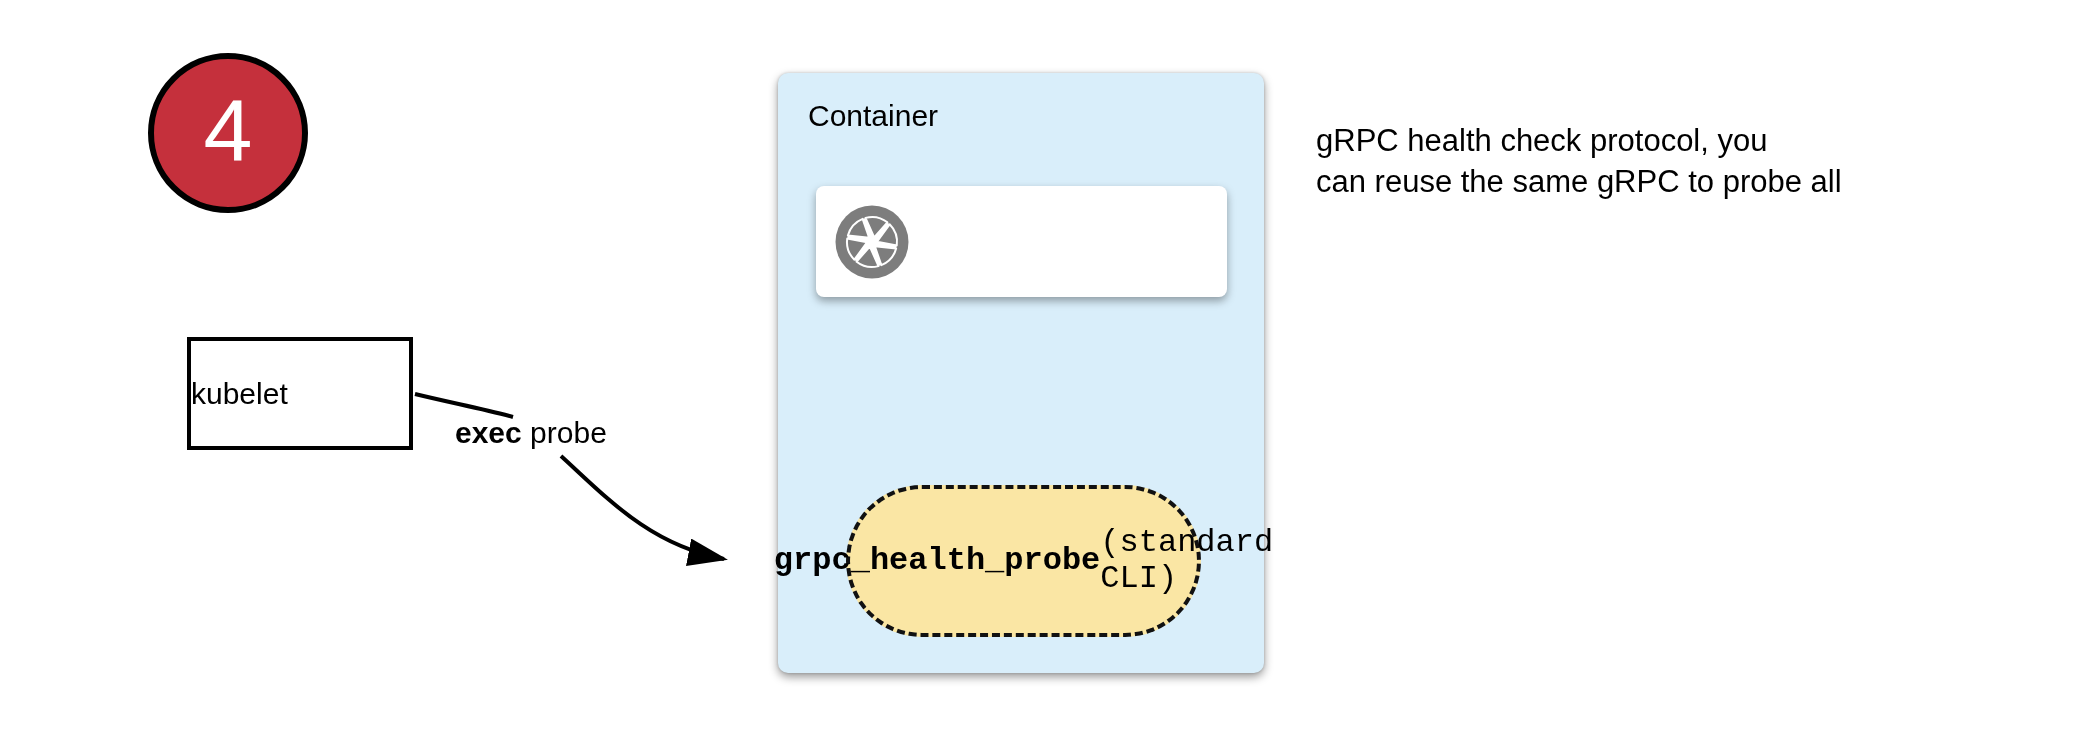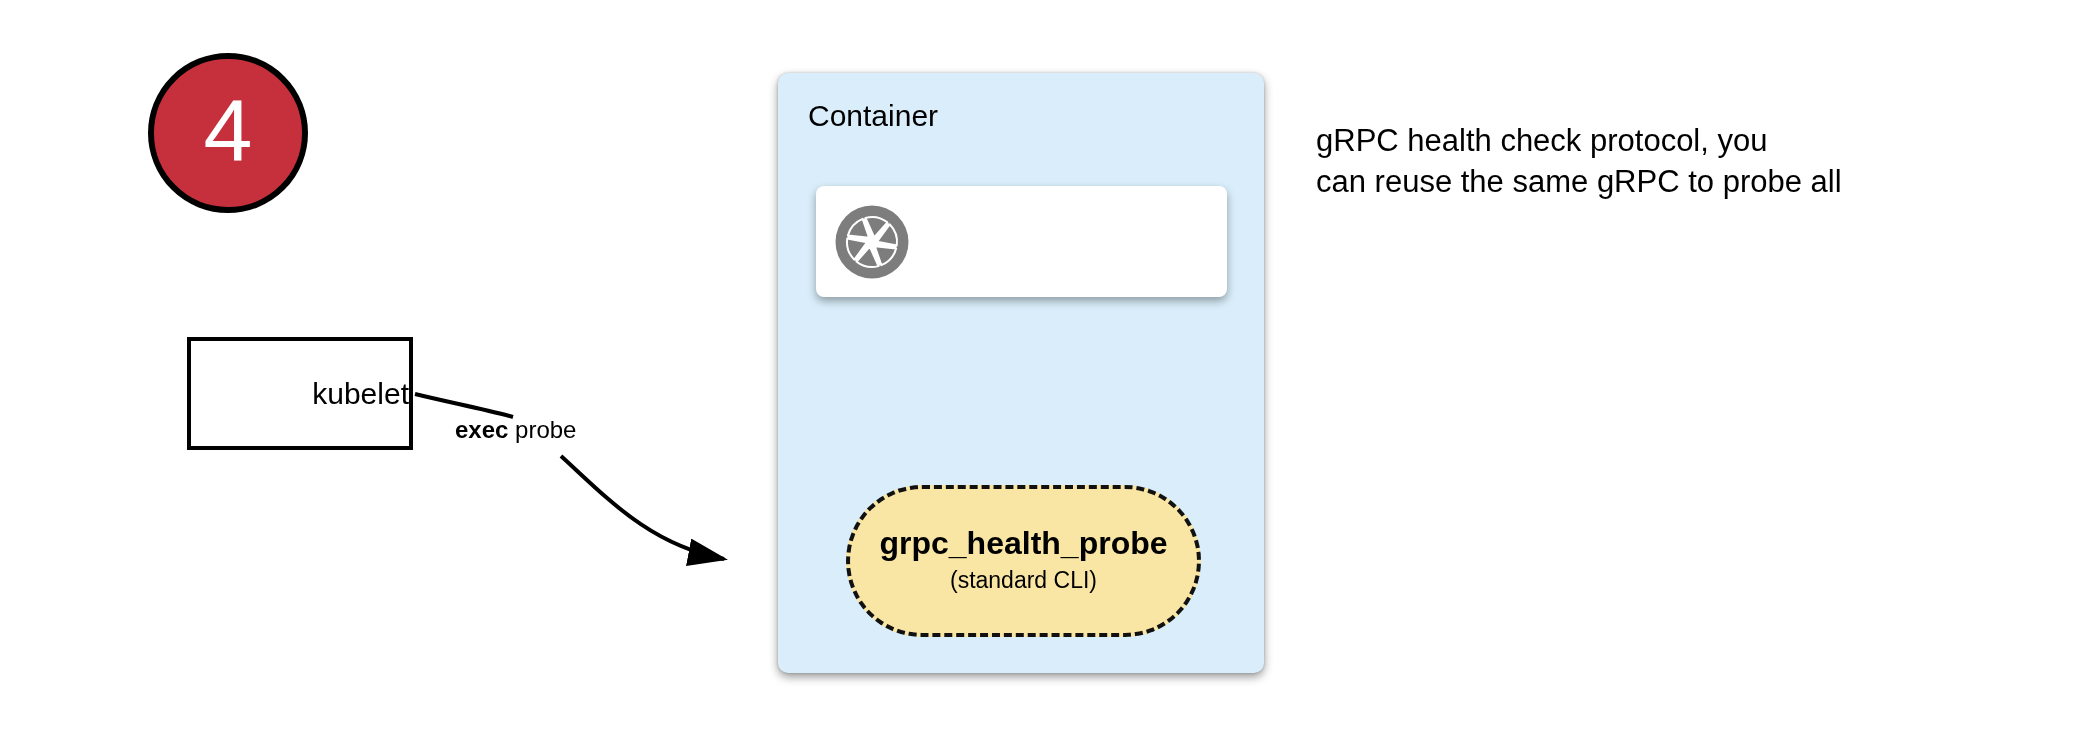--- a/index.html
+++ b/index.html
@@ -18,27 +18,27 @@
     left:148px;top:53px;width:160px;height:160px;
     background:#c5303c;border:6px solid #000;border-radius:50%;
     display:flex;align-items:center;justify-content:center;
   }
   .step-badge span{color:#fff;font-size:88px;line-height:1;margin-top:-4px;}
 
   
   .kubelet-box{
     left:187px;top:337px;width:226px;height:113px;
     background:#fff;border:4px solid #000;
-    display:flex;align-items:center;justify-content:flex-end;
+    display:flex;align-items:center;justify-content:flex-start;
     font-size:30px;
   }
 
   
   .exec-label{
-    left:455px;top:416px;font-size:24px;white-space:nowrap;text-align:center;
+    left:455px;top:416px;font-size:30px;white-space:nowrap;text-align:center;
   }
   .exec-label b{font-weight:bold;}
 
   
   .container-box{
     left:730px;top:73px;width:486px;height:600px;
     background:#d9eefa;border-radius:10px;
     box-shadow:0 4px 10px rgba(0,0,0,0.40), 0 0 3px rgba(0,0,0,0.18);
     margin-left:48px;
   }
@@ -56,25 +56,26 @@
   .aperture{width:76px;height:76px;flex:0 0 auto;}
 
   .protocol-label{
     position:absolute;left:89px;top:300px;width:310px;
     text-align:center;font-size:30px;line-height:36px;
   }
 
   .probe-pill{
     position:absolute;left:68px;top:412px;width:355px;height:152px;
     background:#fae6a4;border:4px dashed #111;border-radius:76px;
-    display:flex;flex-direction:column;align-items:center;justify-content:center;
+    display:flex;flex-direction:row;align-items:center;justify-content:center;
     box-sizing:border-box;
+    font-family:Liberation Mono, monospace;
   }
   .probe-pill .name{font-weight:bold;font-size:32px;line-height:38px;}
-  .probe-pill .sub{font-size:23px;line-height:36px;}
+  .probe-pill .sub{font-size:32px;line-height:36px;}
 
   
   .note{
     left:1316px;top:120px;width:600px;
     font-size:31px;line-height:41px;
   }
 
   svg.overlay{position:absolute;left:0;top:0;pointer-events:none;}
 </style>
 </head>

